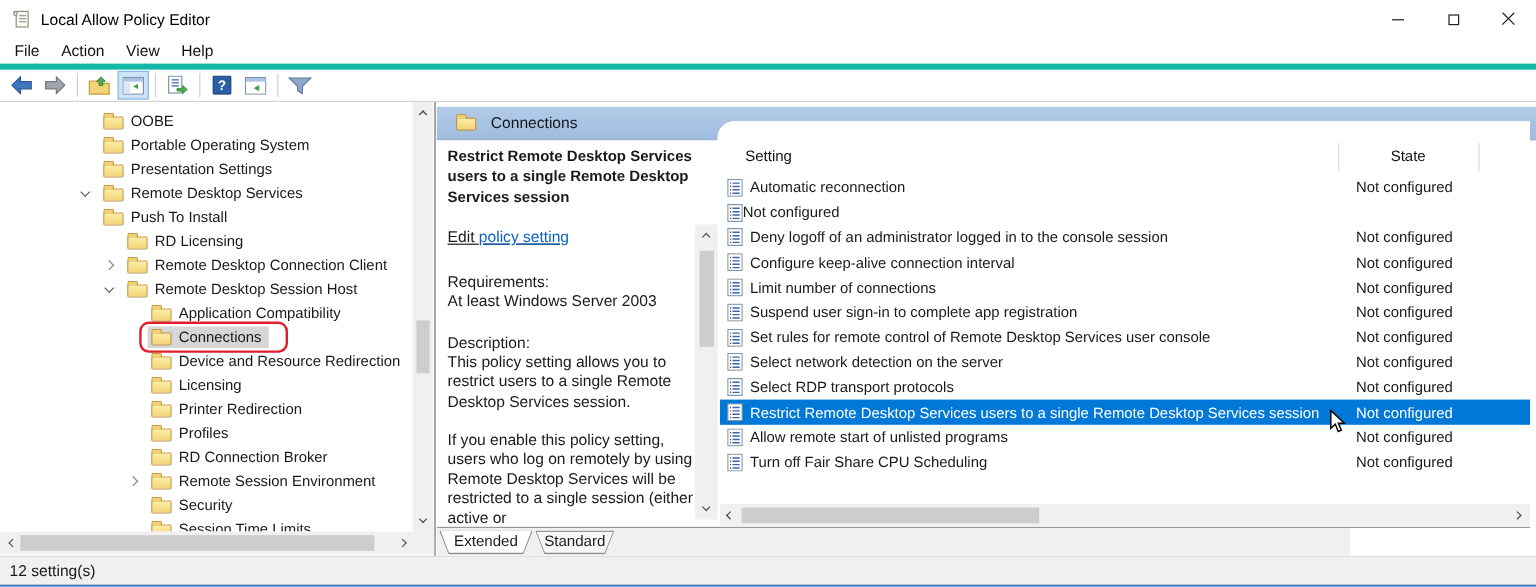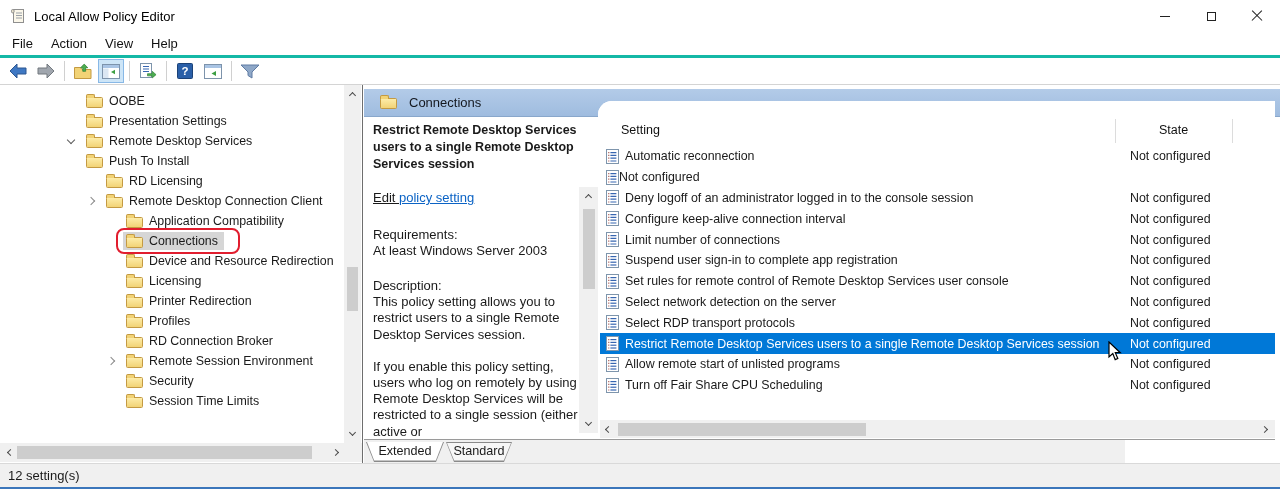--- a/index.html
+++ b/index.html
@@ -18,21 +18,21 @@
   .win-controls { position:absolute; right:0; top:0; height:32px; display:flex; }
   .win-btn { width:46px; height:32px; display:flex; align-items:center; justify-content:center; position:relative; }
   .glyph-min { width:10px; height:1px; background:#222; }
   .glyph-max { width:9px; height:9px; border:1px solid #222; }
   .glyph-close { position:relative; width:12px; height:12px; }
   .glyph-close::before,.glyph-close::after { content:""; position:absolute; left:-1px; top:5px; width:14px; height:1.3px; background:#222; }
   .glyph-close::before { transform:rotate(45deg); }
   .glyph-close::after { transform:rotate(-45deg); }
 
   
-  .menubar { height:26px; display:flex; align-items:center; padding-left:3px; border-bottom:3px solid #14b8a6; flex:none; }
+  .menubar { height:26px; display:flex; align-items:center; padding-left:3px; border-bottom:5px solid #14b8a6; flex:none; }
   .menu-item { padding:4px 9px; color:#111; }
 
   
   .toolbar { height:27px; display:flex; align-items:center; padding-left:4px; border-bottom:1px solid #d4d4d4; flex:none; }
   .tb-btn { height:24px; min-width:26px; display:flex; align-items:center; justify-content:center; margin:0 1px; border:1px solid transparent; }
   .tb-btn.active { background:#cde5f7; border:1px solid #88b8e6; }
   .tb-sep { width:1px; height:20px; background:#d0d0d0; margin:0 4px; }
 
   
   .main { position:relative; height:378px; flex:none; }
@@ -210,20 +210,26 @@
       <div class="tree" id="tree">
           <div class="tree-row">
             <span class="row-sel" style="margin-left: 83px;">
               <span class="folder"></span>
               <span class="tree-label">OOBE</span>
             </span>
           </div>
           <div class="tree-row">
             <span class="row-sel" style="margin-left: 83px;">
               <span class="folder"></span>
+              <span class="tree-label">Portable Operating System</span>
+            </span>
+          </div>
+          <div class="tree-row">
+            <span class="row-sel" style="margin-left: 83px;">
+              <span class="folder"></span>
               <span class="tree-label">Presentation Settings</span>
             </span>
           </div>
           <div class="tree-row">
             <span class="chev expanded" style="left: 68px;"></span>
             <span class="row-sel" style="margin-left: 83px;">
               <span class="folder"></span>
               <span class="tree-label">Remote Desktop Services</span>
             </span>
           </div>
@@ -237,20 +243,27 @@
             <span class="row-sel" style="margin-left: 103px;">
               <span class="folder"></span>
               <span class="tree-label">RD Licensing</span>
             </span>
           </div>
           <div class="tree-row">
             <span class="chev collapsed" style="left: 88px;"></span>
             <span class="row-sel" style="margin-left: 103px;">
               <span class="folder"></span>
               <span class="tree-label">Remote Desktop Connection Client</span>
+            </span>
+          </div>
+          <div class="tree-row">
+            <span class="chev expanded" style="left: 88px;"></span>
+            <span class="row-sel" style="margin-left: 103px;">
+              <span class="folder"></span>
+              <span class="tree-label">Remote Desktop Session Host</span>
             </span>
           </div>
           <div class="tree-row">
             <span class="row-sel" style="margin-left: 123px;">
               <span class="folder"></span>
               <span class="tree-label">Application Compatibility</span>
             </span>
           </div>
           <div class="tree-row selected">
             <span class="row-sel" style="margin-left: 123px;">

